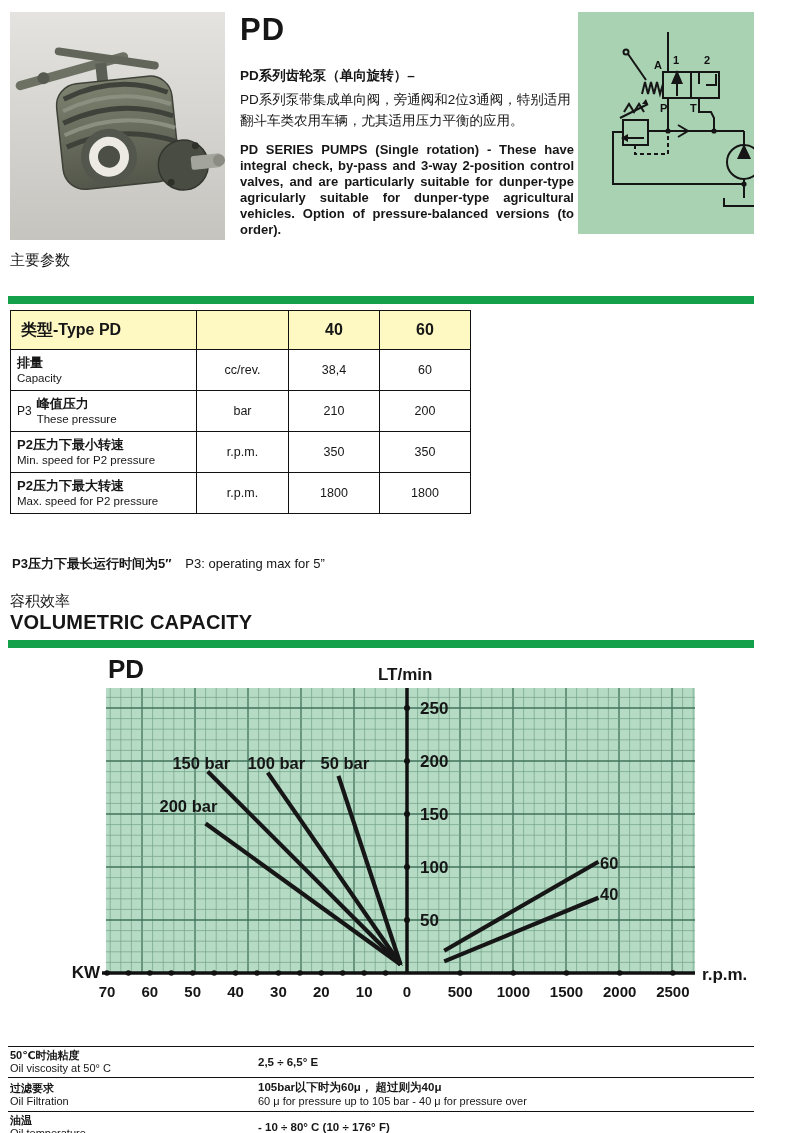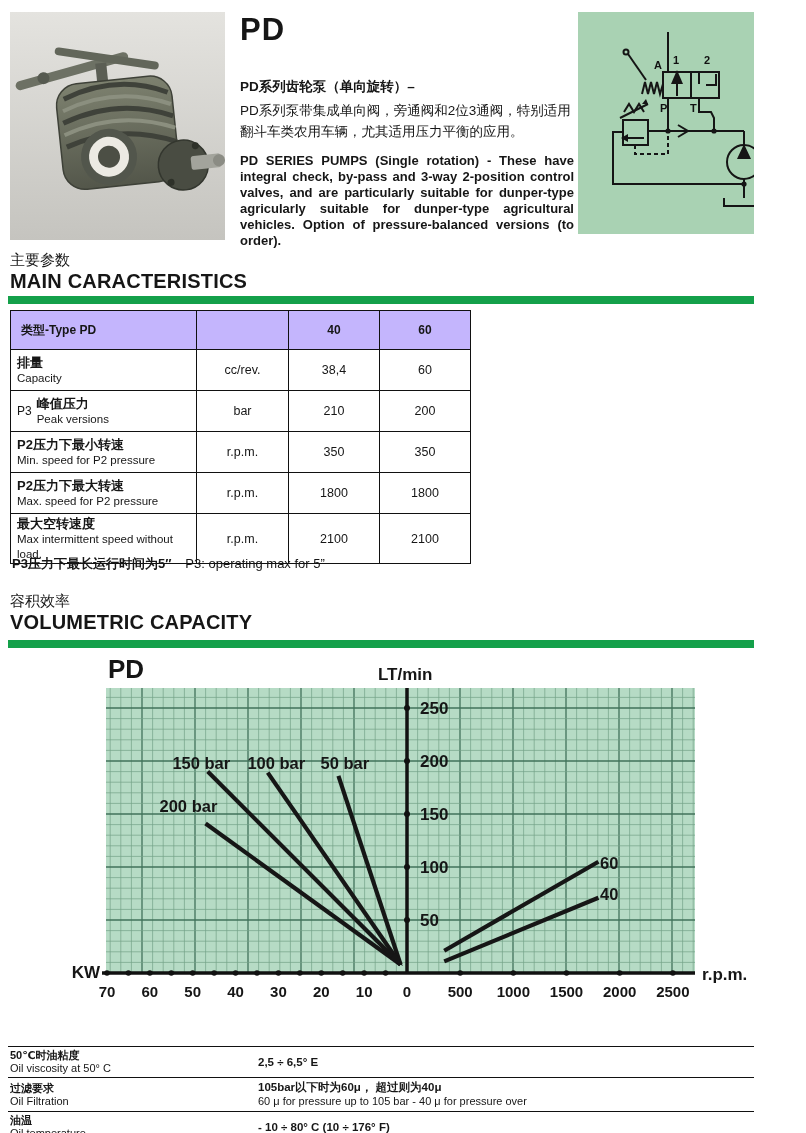--- a/index.html
+++ b/index.html
@@ -3,38 +3,38 @@
 <meta charset="utf-8">
 <style>
   html,body{margin:0;padding:0;background:#fff;}
   body{font-family:"Liberation Sans","DejaVu Sans",sans-serif;color:#161616;}
   .page{position:relative;width:754px;height:1133px;background:#fff;overflow:hidden;}
 
   
   .photo{position:absolute;left:10px;top:12px;width:215px;height:228px;}
   .title-block{position:absolute;left:240px;top:8px;width:334px;}
   .main-title{font-size:31px;font-weight:bold;margin:0;padding-top:4px;letter-spacing:1px;}
-  .cn-subtitle{font-size:13.5px;font-weight:bold;margin-top:30px;}
+  .cn-subtitle{font-size:13.5px;font-weight:bold;margin-top:19px;}
   .cn-paragraph{font-size:13.5px;line-height:1.55;margin-top:5px;}
   .en-paragraph{font-size:13px;font-weight:bold;line-height:1.24;margin-top:10px;text-align:justify;}
   .diagram{position:absolute;left:578px;top:12px;width:220px;height:222px;}
 
   
   .sec-heading-cn{font-size:15px;font-weight:normal;}
   .sec-heading-en{font-size:20px;font-weight:bold;letter-spacing:.2px;}
   .sec1{position:absolute;left:10px;top:251px;}
   .greenbar{position:absolute;left:8px;width:789px;height:8px;background:#14A04A;}
   .bar1{top:296px;} .bar2{top:640px;}
   .sec2-left{position:absolute;left:10px;top:592px;}
   .sec2-right{position:absolute;left:290px;top:592px;}
 
   
   .main-table{position:absolute;left:10px;top:310px;width:460px;border-collapse:collapse;table-layout:fixed;}
   .main-table th,.main-table td{border:1.5px solid #111;padding:2px 6px;}
-  .main-table thead th{background:#c4b5fd;height:34px;font-size:12px;text-align:center;}
+  .main-table thead th{background:#fef9c3;height:34px;font-size:16px;text-align:center;}
   .main-table thead th.lbl{text-align:left;padding-left:10px;}
   .main-table td{height:36px;}
   .cellflex{display:flex;align-items:center;}
   .pfx{font-size:12px;margin-right:5px;flex:none;}
   .pfx:empty{display:none;}
   .two{display:flex;flex-direction:column;justify-content:center;}
   .two .cn{font-size:13px;font-weight:bold;line-height:1.25;}
   .two .en{font-size:11.5px;line-height:1.25;}
   .main-table .unit,.main-table .val{font-size:12.5px;text-align:center;}
   .note{position:absolute;left:12px;top:555px;font-size:13px;}
@@ -146,21 +146,20 @@
         <text x="95" y="52">1</text>
         <text x="126" y="52">2</text>
         <text x="82" y="100">P</text>
         <text x="112" y="100">T</text>
       </g>
     </svg>
   </div>
 
   <div class="sec1">
     <div class="sec-heading-cn">主要参数</div>
-    <div class="sec-heading-en">MAIN CARACTERISTICS</div>
   </div>
   <div class="greenbar bar1"></div>
 
   <table class="main-table">
     <colgroup>
         <col style="width:186px">
         <col style="width:92px">
         <col style="width:91px">
         <col style="width:91px">
       </colgroup>
@@ -185,21 +184,21 @@
         <td class="unit">cc/rev.</td>
         <td class="val">38,4</td>
         <td class="val">60</td>
       </tr>
       <tr>
         <td>
             <div class="cellflex">
               <span class="pfx">P3</span>
               <span class="two">
                 <span class="cn">峰值压力</span>
-                <span class="en">Peak versions</span>
+                <span class="en">These pressure</span>
               </span>
             </div>
           </td>
         <td class="unit">bar</td>
         <td class="val">210</td>
         <td class="val">200</td>
       </tr>
       <tr>
         <td>
             <div class="cellflex">
@@ -218,33 +217,20 @@
             <div class="cellflex">
               <span class="two">
                 <span class="cn">P2压力下最大转速</span>
                 <span class="en">Max. speed for P2 pressure</span>
               </span>
             </div>
           </td>
         <td class="unit">r.p.m.</td>
         <td class="val">1800</td>
         <td class="val">1800</td>
-      </tr>
-      <tr>
-        <td>
-            <div class="cellflex">
-              <span class="two">
-                <span class="cn">最大空转速度</span>
-                <span class="en">Max intermittent speed without load.</span>
-              </span>
-            </div>
-          </td>
-        <td class="unit">r.p.m.</td>
-        <td class="val">2100</td>
-        <td class="val">2100</td>
       </tr>
     </tbody>
   </table>
 
   <div class="note">
     <span class="note-cn">P3压力下最长运行时间为5″</span><span class="note-en">P3: operating max for 5”</span>
   </div>
 
   <div class="sec2-left">
     <div class="sec-heading-cn">容积效率</div>

